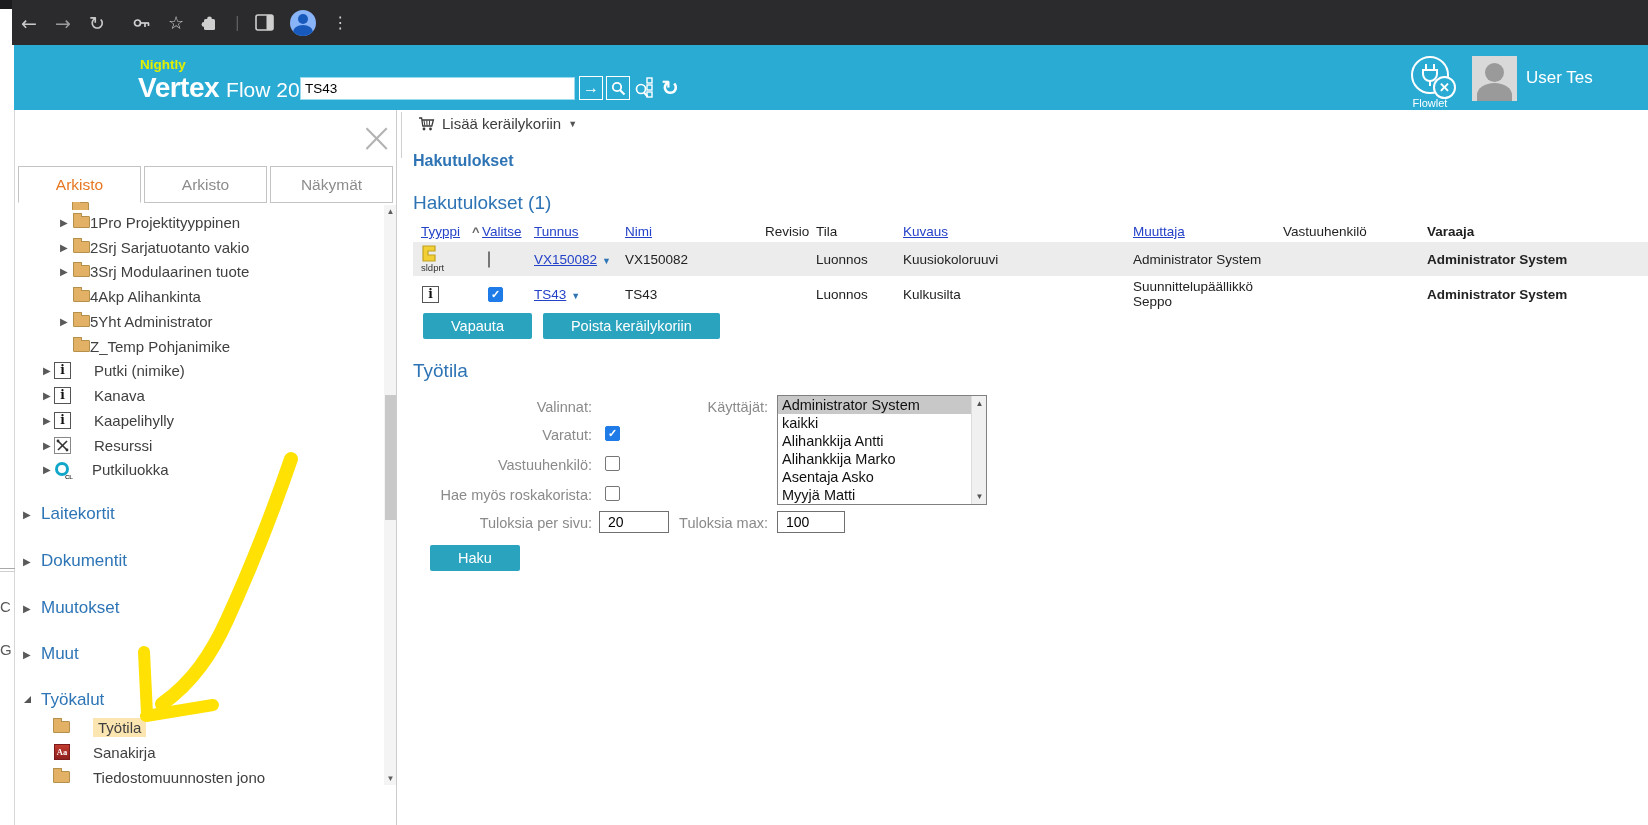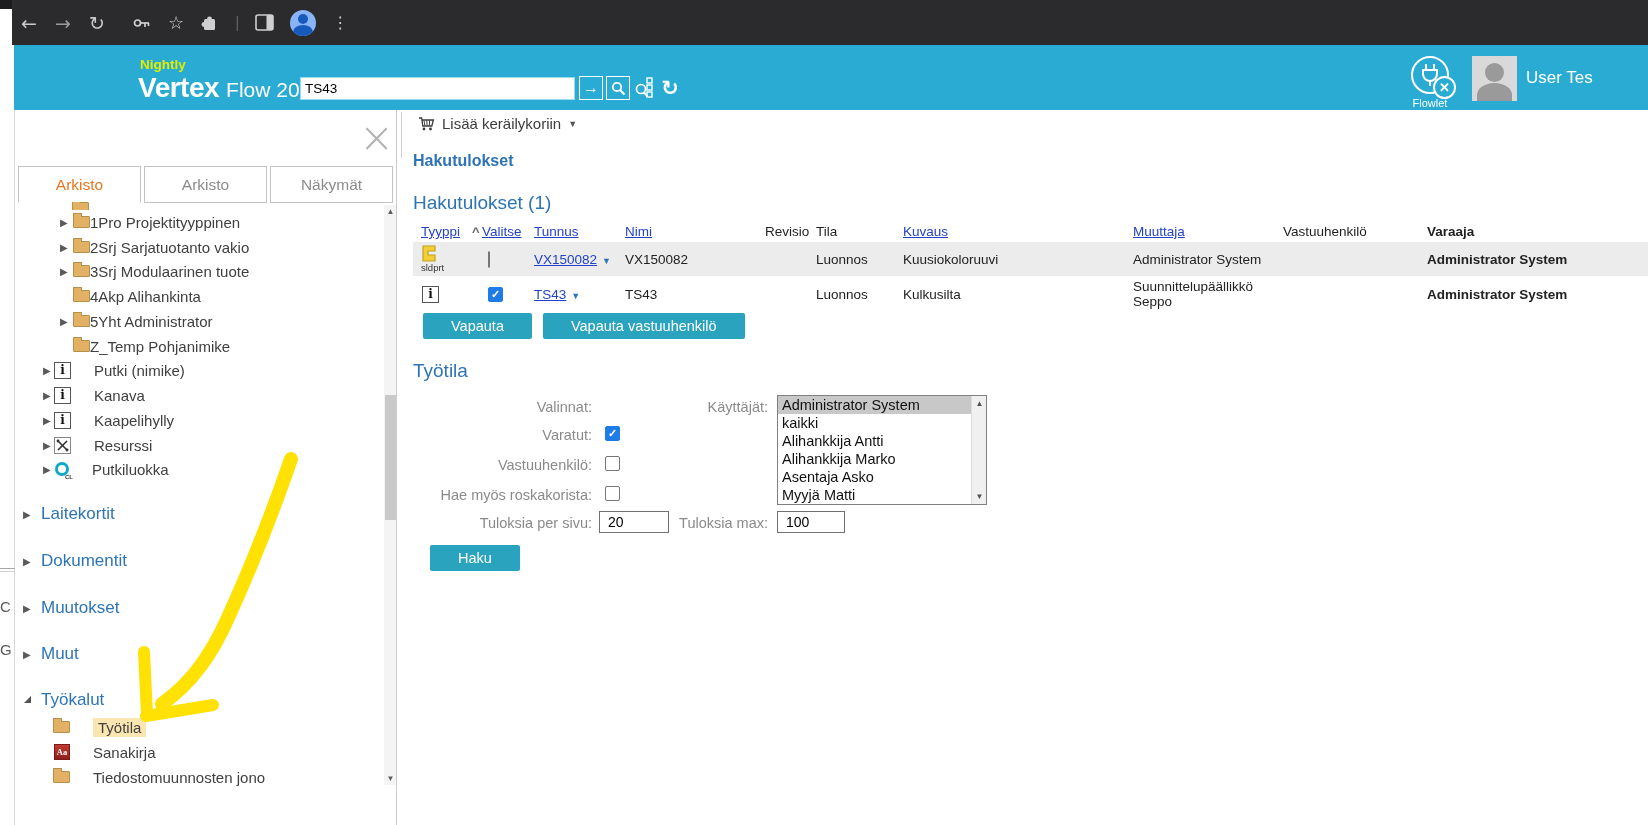--- a/index.html
+++ b/index.html
@@ -377,21 +377,21 @@
     <div class="c4"></div>
     <div class="c5">Luonnos</div>
     <div class="c6">Kulkusilta</div>
     <div class="c7 two-line" style="white-space:normal; width:150px;">Suunnittelupäällikkö Seppo</div>
     <div class="c8"></div>
     <div class="c9">Administrator System</div>
   </div>
 
   <div class="actions">
     <button class="btn-teal">Vapauta</button>
-    <button class="btn-teal">Vapauta vastuuhenkilö</button>
+    <button class="btn-teal">Poista keräilykoriin</button>
   </div>
 
   <div class="h-tyotila">Työtila</div>
 
   <div class="flabel" style="top:399px;">Valinnat:</div>
   <div class="flabel2" style="top:399px;">Käyttäjät:</div>
   <div class="flabel" style="top:427px;">Varatut:</div>
   <span class="cb checked fcb" style="top:426px;">✓</span>
   <div class="flabel" style="top:457px;">Vastuuhenkilö:</div>
   <span class="cb fcb" style="top:456px;"></span>

